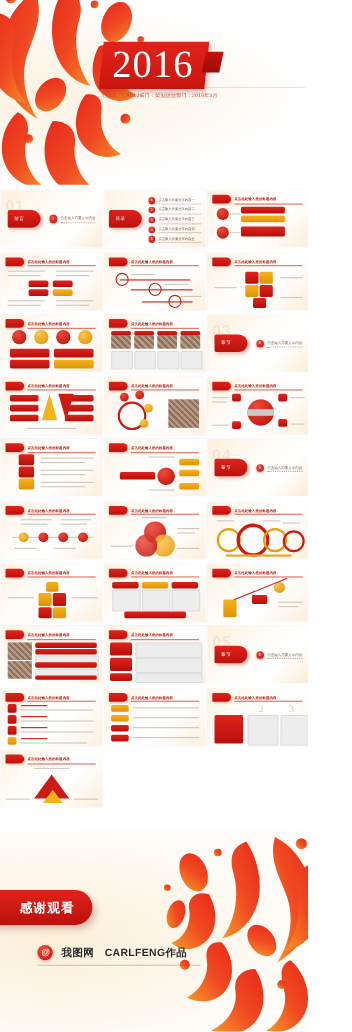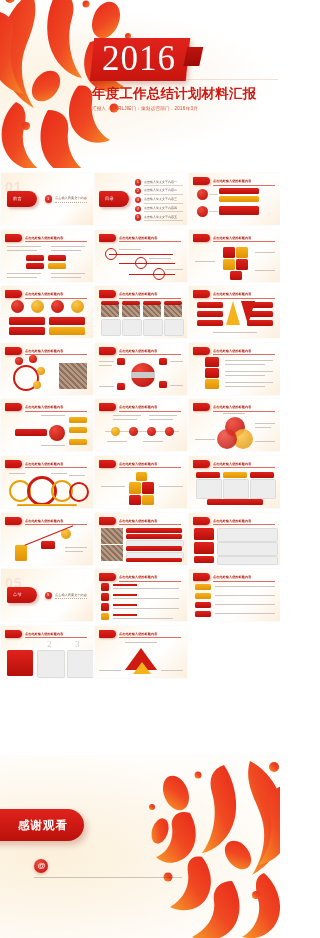--- a/index.html
+++ b/index.html
@@ -161,21 +161,20 @@
       </g>
     </svg>
 
     <div class="cover-line"></div>
 
     <div class="cover-title-wrap">
       <div class="year-badge">
         <span class="yr">2016</span>
         <span class="year-tab"></span>
       </div>
-      <div class="cover-sub">年度工作总结计划材料汇报</div>
       <div class="cover-meta">汇报人：CARLJIE门：策划运营部门：2016年3月</div>
     </div>
   </div>
 
   <div class="grid" id="grid">
       <div class="slide plain">
         <div class="sec-ghost">01</div>
         <div class="sec-pill">
           <span>前言</span>
         </div>
@@ -319,20 +318,31 @@
         <div class="phimg" style="position:absolute;left:69px;top:19px;width:18px;height:12px"></div>
         <div class="card cred" style="position:absolute;left:6px;top:15px;width:18px;height:4px"></div>
         <div class="card cred" style="position:absolute;left:27px;top:15px;width:18px;height:4px"></div>
         <div class="card cred" style="position:absolute;left:48px;top:15px;width:18px;height:4px"></div>
         <div class="card cred" style="position:absolute;left:69px;top:15px;width:18px;height:4px"></div>
         <div class="card cgrey" style="position:absolute;left:6px;top:33px;width:18px;height:15px"></div>
         <div class="card cgrey" style="position:absolute;left:27px;top:33px;width:18px;height:15px"></div>
         <div class="card cgrey" style="position:absolute;left:48px;top:33px;width:18px;height:15px"></div>
         <div class="card cgrey" style="position:absolute;left:69px;top:33px;width:18px;height:15px"></div>
       </div>
+      <div class="slide plain">
+        <div class="sec-ghost">03</div>
+        <div class="sec-pill">
+          <span>章节</span>
+        </div>
+        <div class="sec-bullet">
+          <i>2</i>
+        </div>
+        <div class="sec-txt">点击输入简要文字内容</div>
+        <div class="sec-dotline"></div>
+      </div>
       <div class="slide">
         <div class="s-head">
           <div class="s-tag"></div>
           <div class="s-title">点击此处输入您的标题内容</div>
           <div class="s-uline"></div>
         </div>
         <div class="card cred" style="position:absolute;left:8px;top:16px;width:26px;height:6px"></div>
         <div class="card cred" style="position:absolute;left:8px;top:25px;width:26px;height:6px"></div>
         <div class="card cred" style="position:absolute;left:8px;top:34px;width:26px;height:6px"></div>
         <div class="card cred" style="position:absolute;left:58px;top:16px;width:26px;height:6px"></div>
@@ -396,20 +406,31 @@
           <div class="s-title">点击此处输入您的标题内容</div>
           <div class="s-uline"></div>
         </div>
         <div class="circ-r" style="position:absolute;left:48px;top:26px;width:16px;height:16px"></div>
         <div class="card cred" style="position:absolute;left:14px;top:30px;width:32px;height:7px"></div>
         <div class="card cyel" style="position:absolute;left:68px;top:18px;width:18px;height:6px"></div>
         <div class="card cyel" style="position:absolute;left:68px;top:28px;width:18px;height:6px"></div>
         <div class="card cyel" style="position:absolute;left:68px;top:40px;width:18px;height:6px"></div>
         <div class="txtline" style="position:absolute;left:40px;top:16px;width:24px"></div>
         <div class="txtline" style="position:absolute;left:40px;top:46px;width:24px"></div>
+      </div>
+      <div class="slide plain">
+        <div class="sec-ghost">04</div>
+        <div class="sec-pill">
+          <span>章节</span>
+        </div>
+        <div class="sec-bullet">
+          <i>3</i>
+        </div>
+        <div class="sec-txt">点击输入简要文字内容</div>
+        <div class="sec-dotline"></div>
       </div>
       <div class="slide">
         <div class="s-head">
           <div class="s-tag"></div>
           <div class="s-title">点击此处输入您的标题内容</div>
           <div class="s-uline"></div>
         </div>
         <div class="txtline" style="position:absolute;left:18px;top:16px;width:28px"></div>
         <div class="txtline" style="position:absolute;left:18px;top:20px;width:24px"></div>
         <div class="txtline" style="position:absolute;left:54px;top:16px;width:28px"></div>
@@ -623,17 +644,18 @@
     </svg>
 
     <div class="thanks">
       <span>感谢观看</span>
     </div>
 
     <div class="brand">
       <div class="brand-mark">
         <i>@</i>
       </div>
+      <div class="brand-txt">我图网　CARLFENG作品</div>
     </div>
     <div class="brand-uline"></div>
   </div>
 
 </div>
 
 </body></html>

